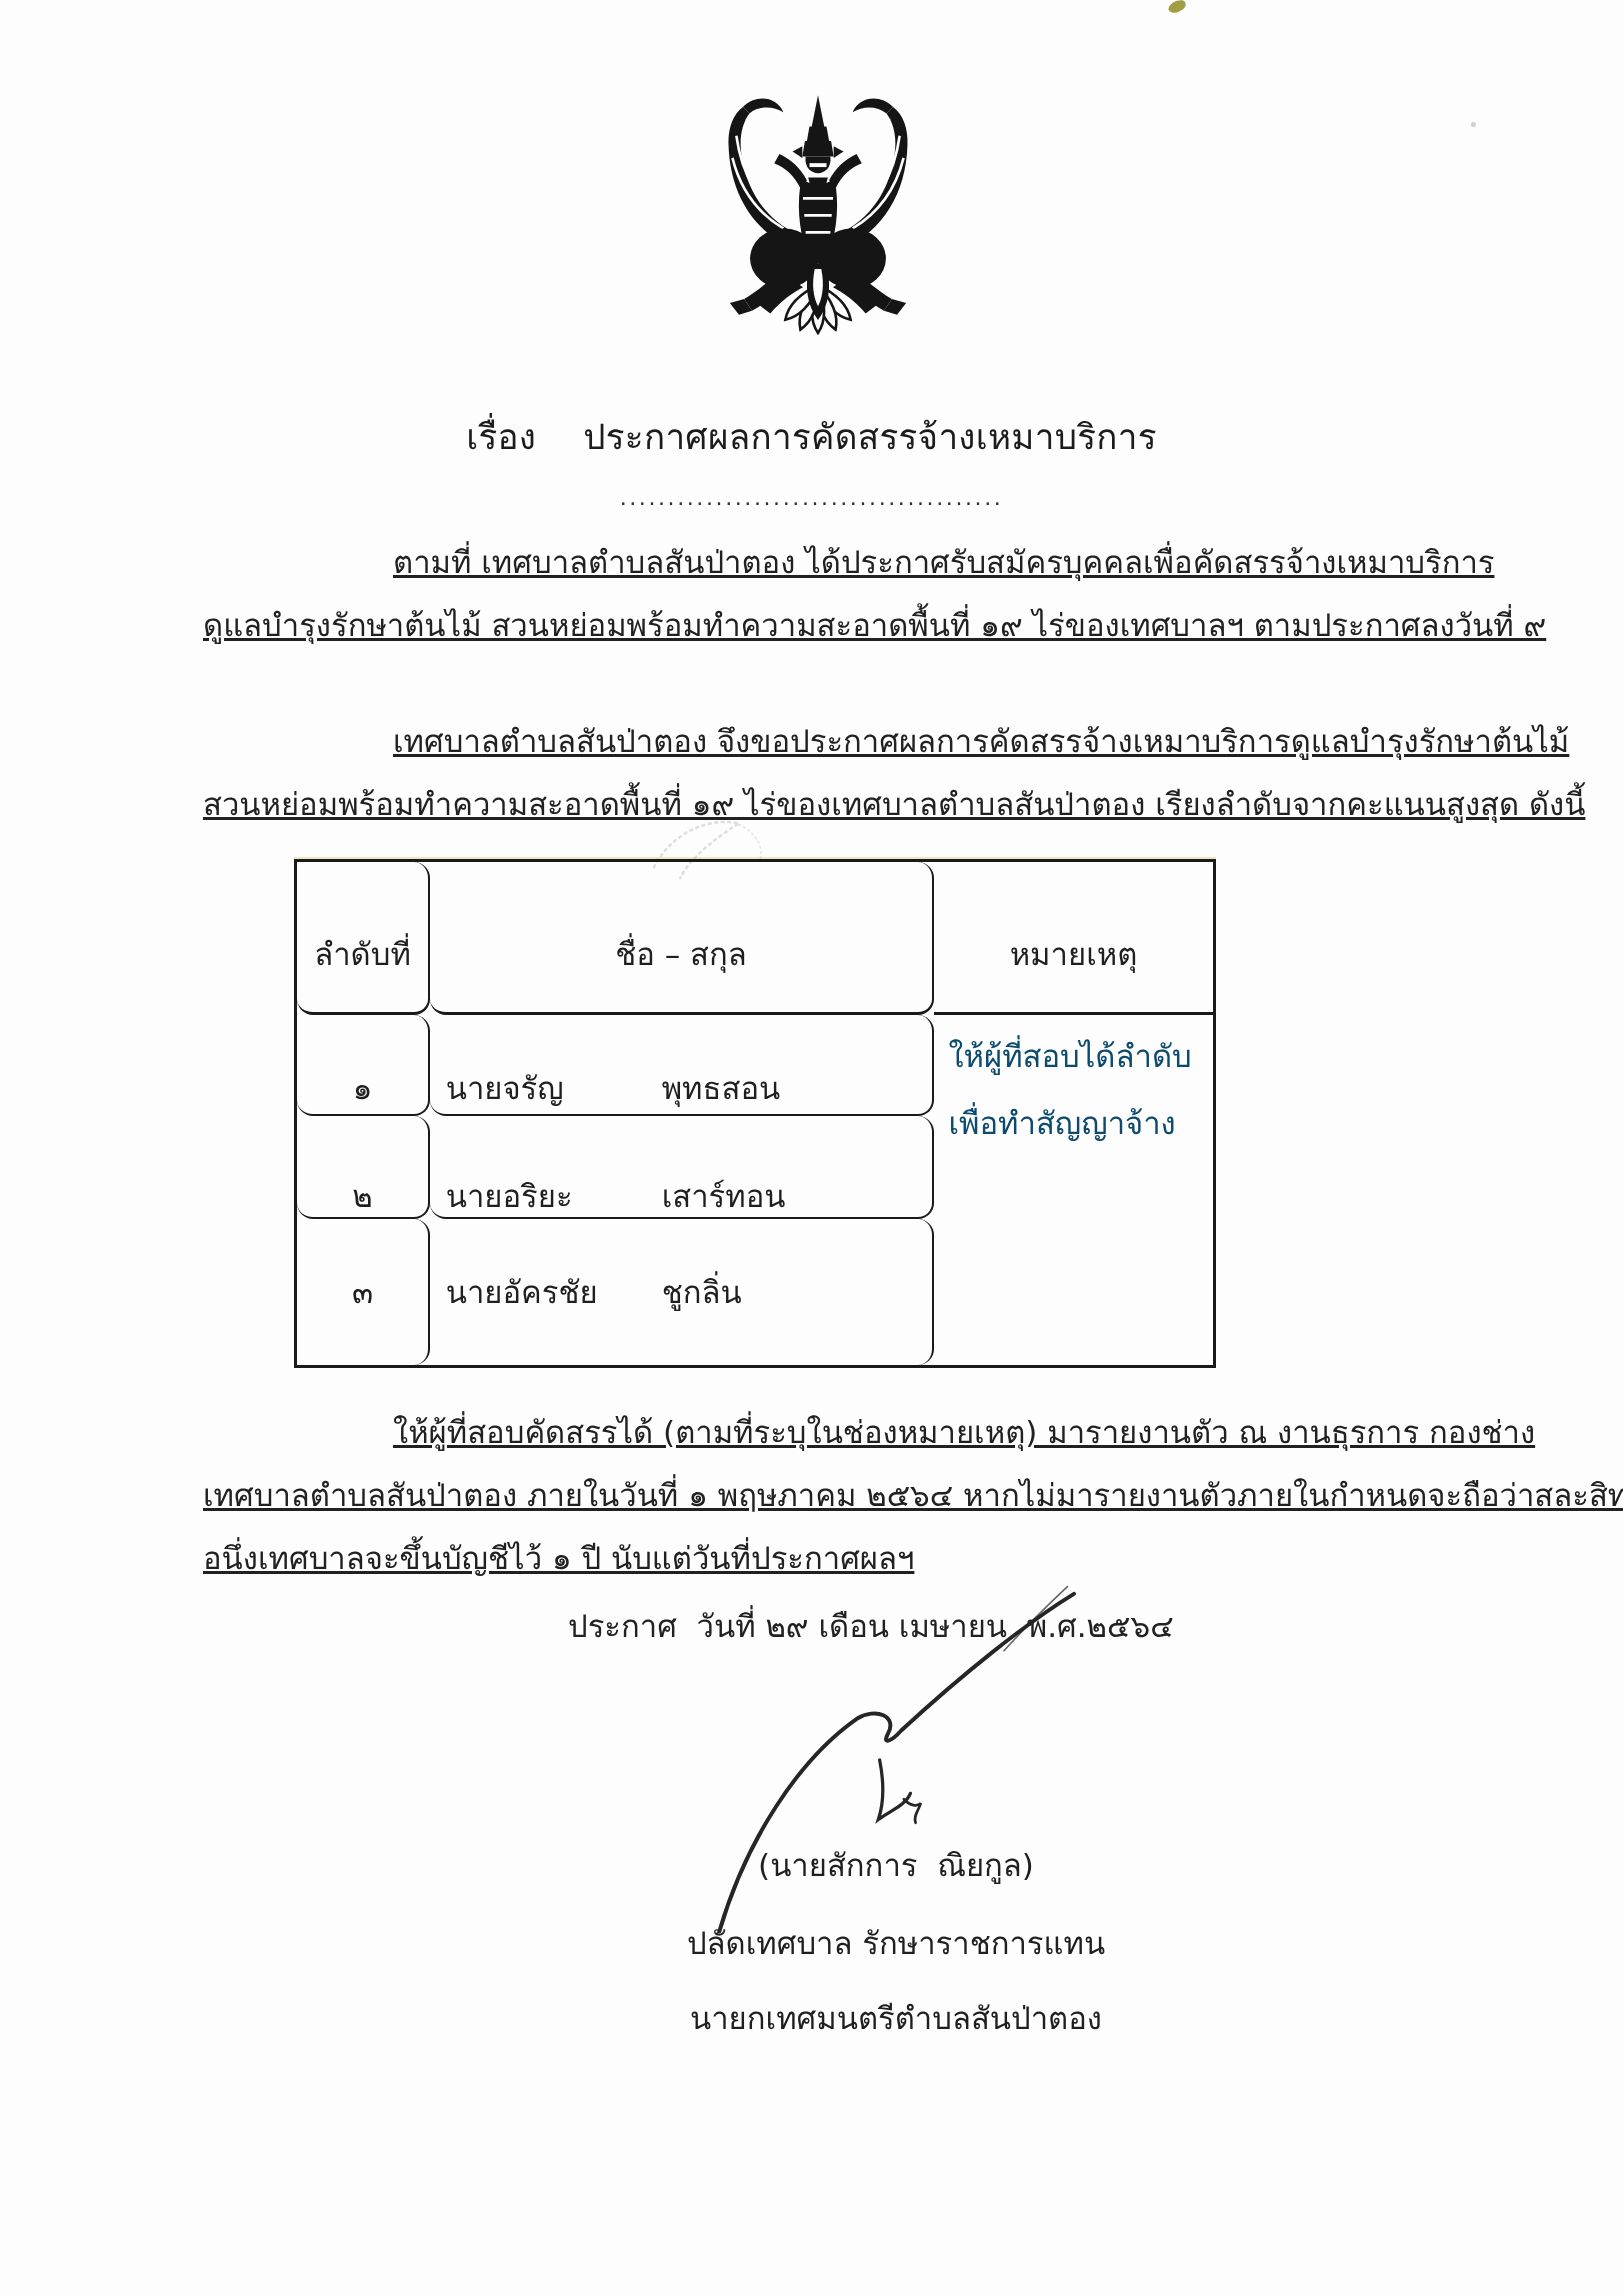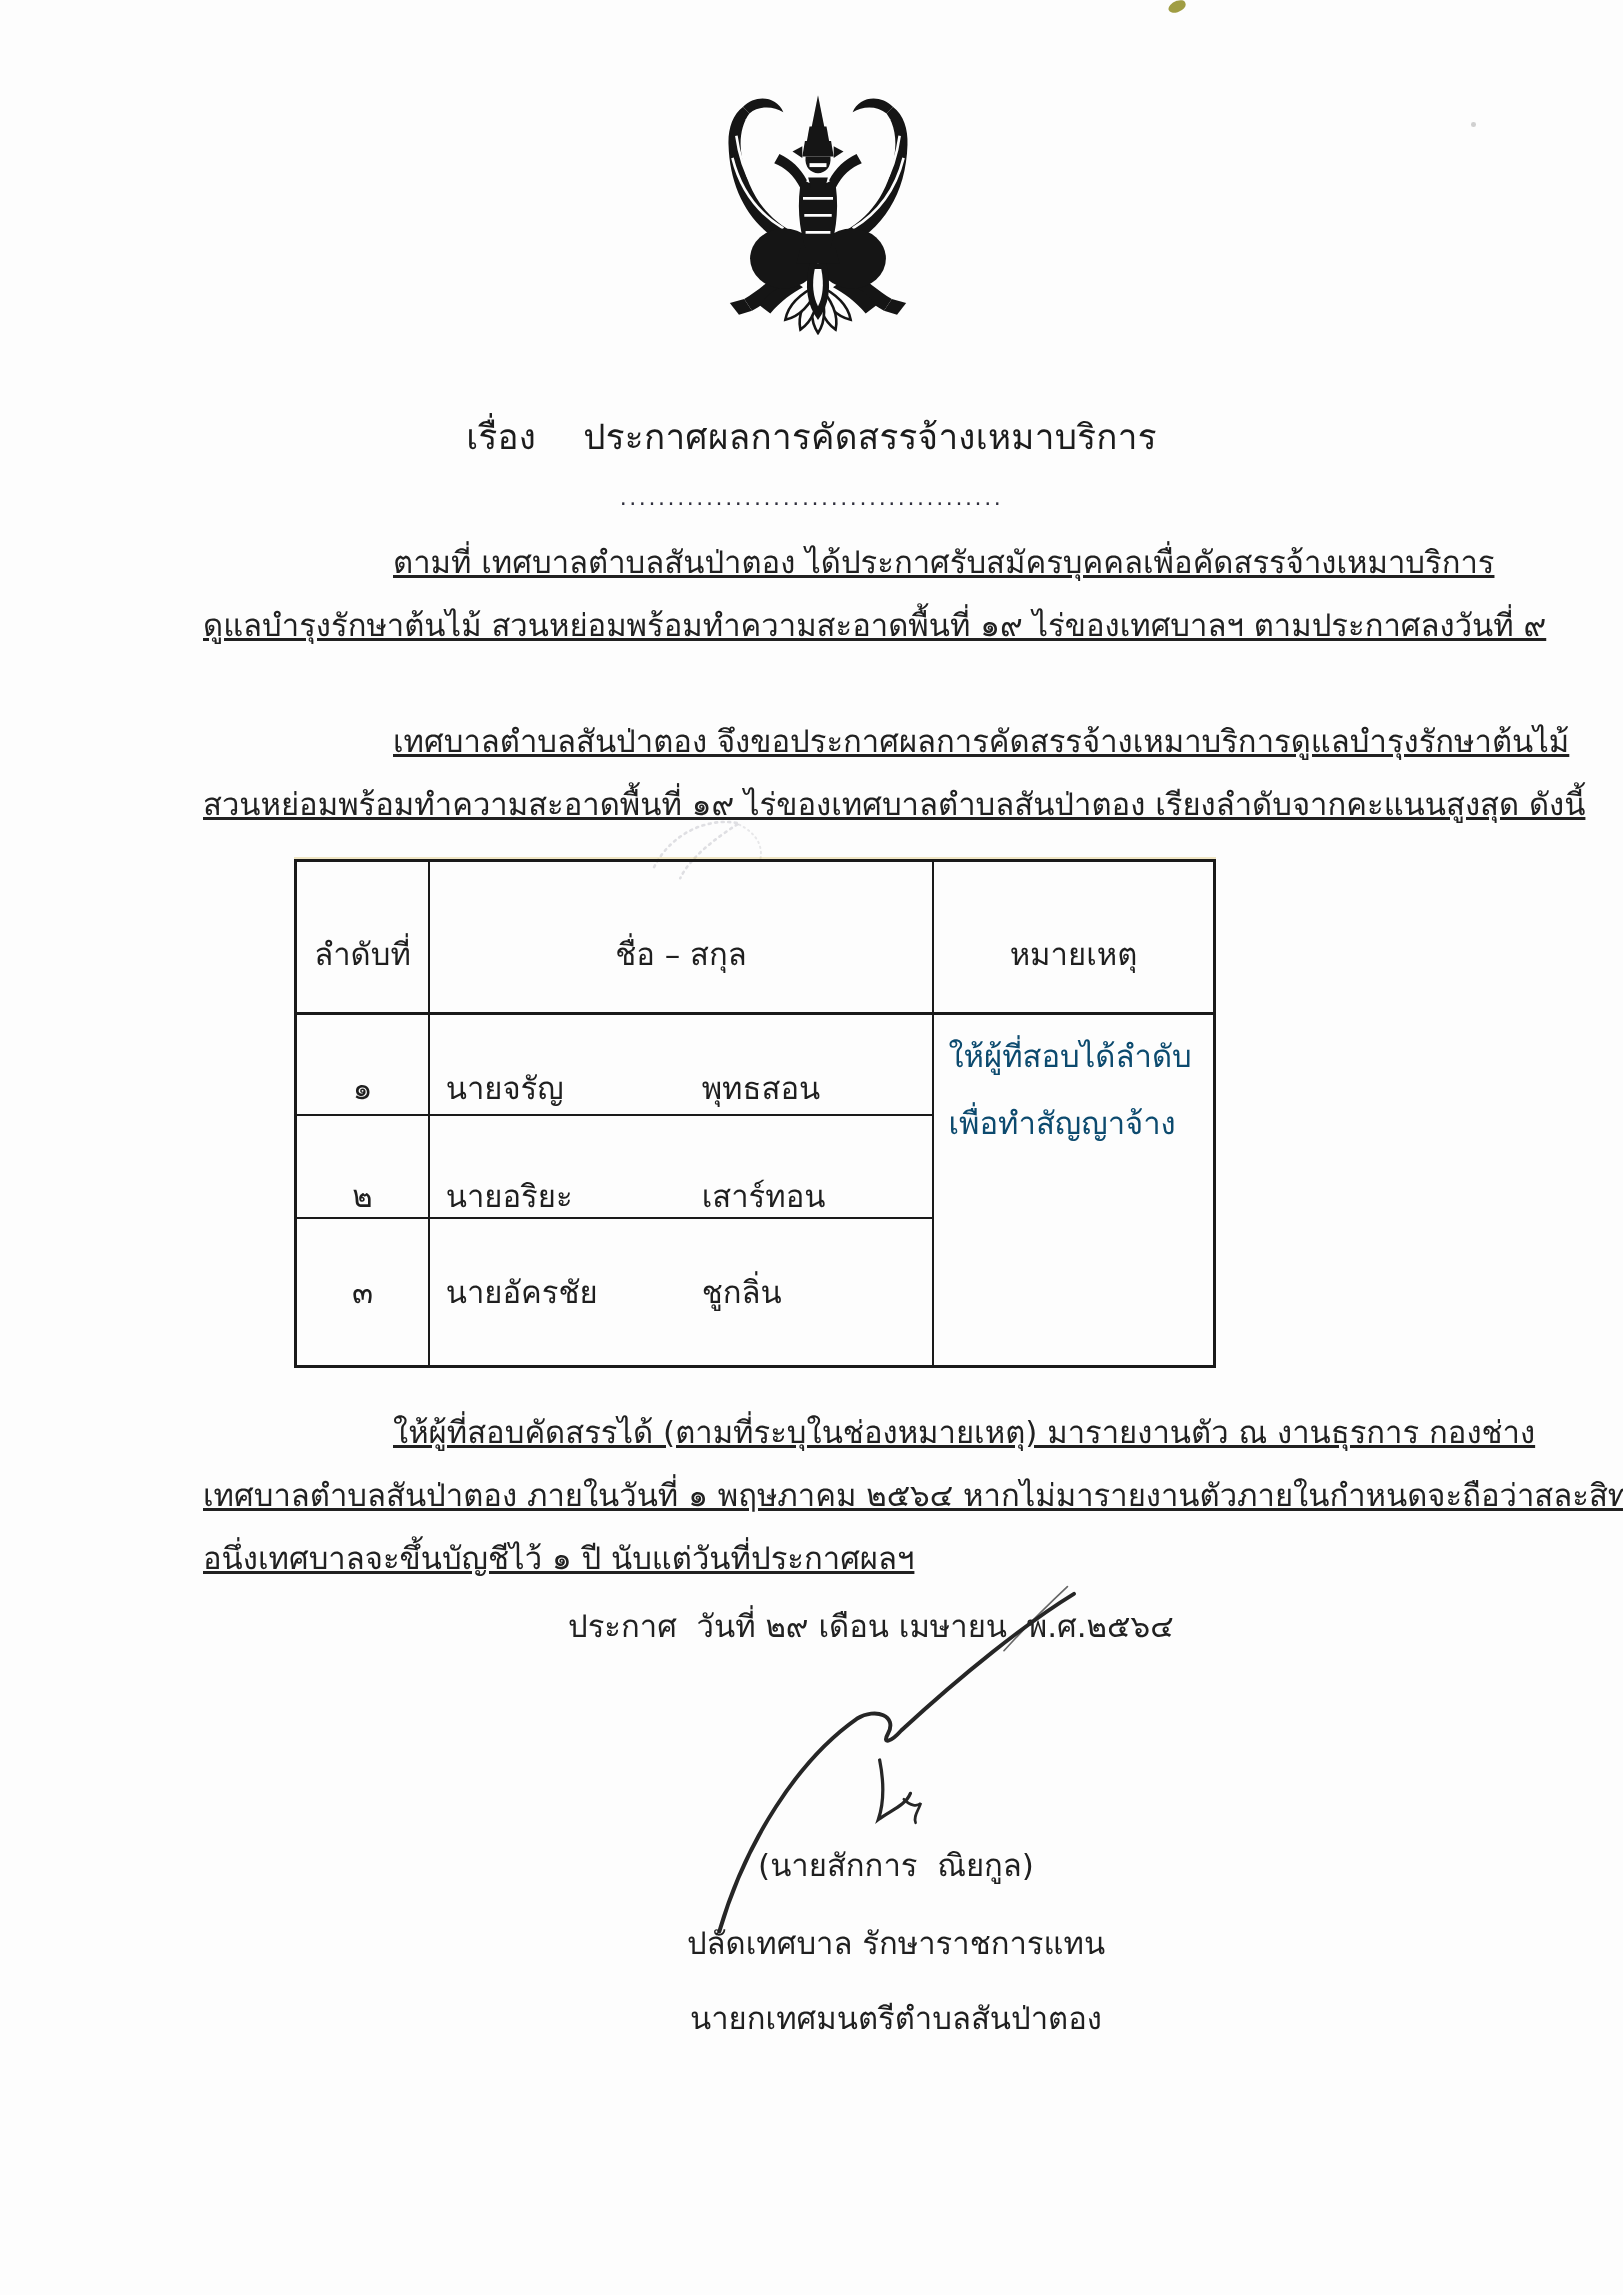--- a/index.html
+++ b/index.html
@@ -26,26 +26,26 @@
     left:294px;top:859px;width:922px;height:509px;
     display:grid;
     grid-template-columns:133px 504px 279px;
     grid-template-rows:153px 101px 103px 146px;
     border:3.3px solid #1a1a1a;
     box-sizing:border-box;
     background:transparent;
     box-shadow:0 -2px 0 rgba(214,186,90,.35);
   }
   .cell{display:flex;align-items:center;font-size:31px;color:#1f1f1f;box-sizing:border-box;}
-  .b-r{border-right:2.6px solid #1a1a1a;}
+  .b-r{border-right:2.6px solid #1a1a1a;border-radius:16px;}
   .b-b4{border-bottom:2.6px solid #1a1a1a;}
   .b-b5{border-bottom:3.3px solid #1a1a1a;}
   .hcell{justify-content:center;padding-top:33px;}
   .ncell{justify-content:center;}
-  .name-cell{padding-left:15.7px;gap:40px;}
+  .name-cell{padding-left:15.7px;}
   .fn{flex:0 0 216px;white-space:nowrap;}
   .lnm{white-space:nowrap;}
   .pt1{padding-top:46px;}
   .pt2{padding-top:58px;}
   .remark{
     grid-column:3;grid-row:2/5;
     padding:7.9px 6.5px 0 14.4px;
     font-size:31px;line-height:67px;
     align-items:flex-start;display:block;box-sizing:border-box;color:#0c4a6e;
   }

